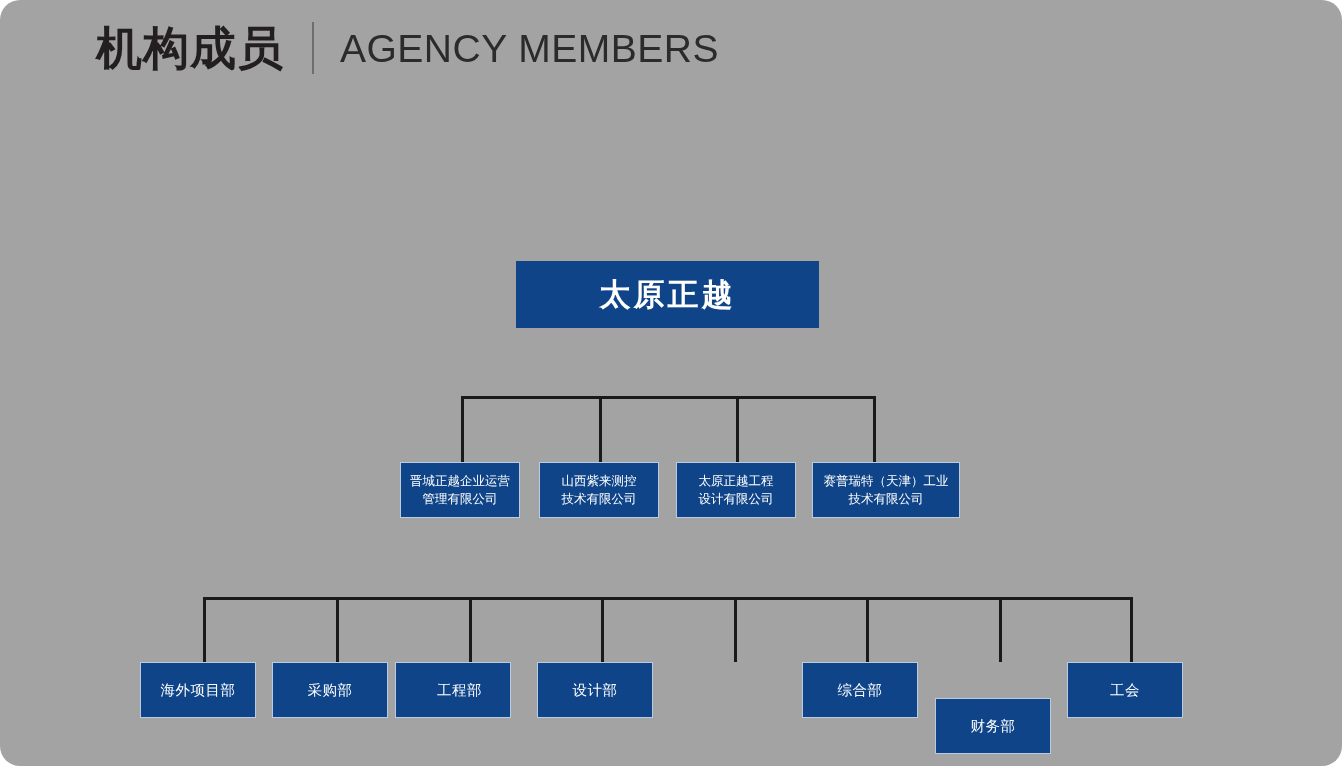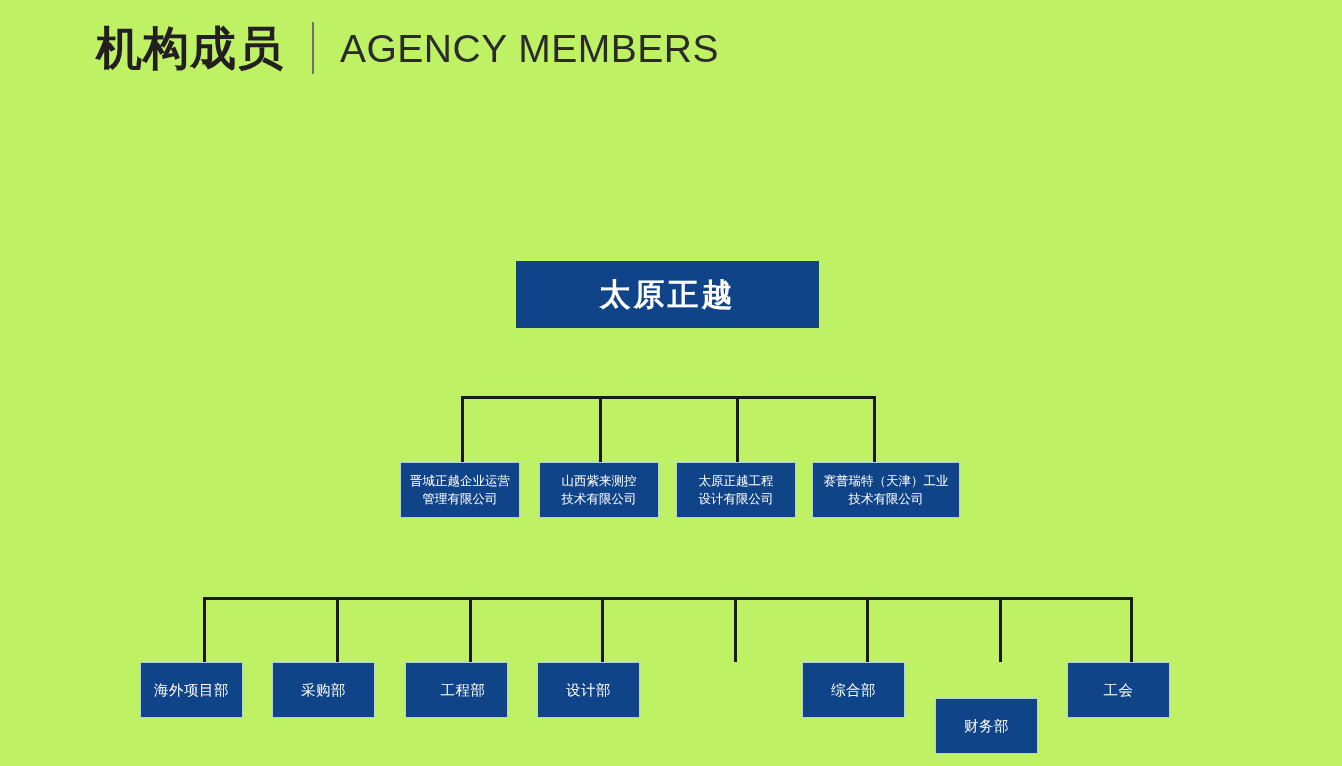--- a/index.html
+++ b/index.html
@@ -9,22 +9,23 @@
     background: #ffffff;
   }
   body {
     font-family: "Liberation Sans", "DejaVu Sans", sans-serif;
     -webkit-font-smoothing: antialiased;
   }
   #slide {
     position: relative;
     width: 1342px;
     height: 766px;
-    background: #bef264;
+    background: #a3a3a3;
     overflow: hidden;
+    border-radius: 20px;
   }
 
   
   .header {
     position: absolute;
     left: 96px;
     top: 16px;
     height: 64px;
     display: flex;
     align-items: center;
@@ -86,21 +87,21 @@
     font-size: 12.5px;
     font-weight: 400;
     line-height: 1.45;
     padding: 0 5px;
   }
   .node-l2 .node-label { display: block; }
 
   
   .node-l3 {
     top: 662px;
-    width: 103px;
+    width: 116px;
     height: 56px;
     font-size: 14.5px;
     font-weight: 400;
     letter-spacing: 0.5px;
   }
 
   
   .conn {
     position: absolute;
     background: #1a1a1a;
@@ -168,21 +169,21 @@
   <div class="conn conn-v" style="left:866px; top:597px; height:65px;"></div>
   <div class="conn conn-v" style="left:999px; top:597px; height:65px;"></div>
   <div class="conn conn-v" style="left:1130px; top:597px; height:65px;"></div>
 
   <div class="node node-l3" style="left:140px;">
     <span>海外项目部</span>
   </div>
   <div class="node node-l3" style="left:272px;justify-content:center;">
     <span>采购部</span>
   </div>
-  <div class="node node-l3" style="left:405px;padding-left:13px;">
+  <div class="node node-l3" style="left:395px;padding-left:13px;">
     <span>工程部</span>
   </div>
   <div class="node node-l3" style="left:537px;">
     <span>设计部</span>
   </div>
   <div class="node node-l3" style="left:802px;">
     <span>综合部</span>
   </div>
   <div class="node node-l3" style="left:935px;margin-top:36px;">
     <span>财务部</span>

